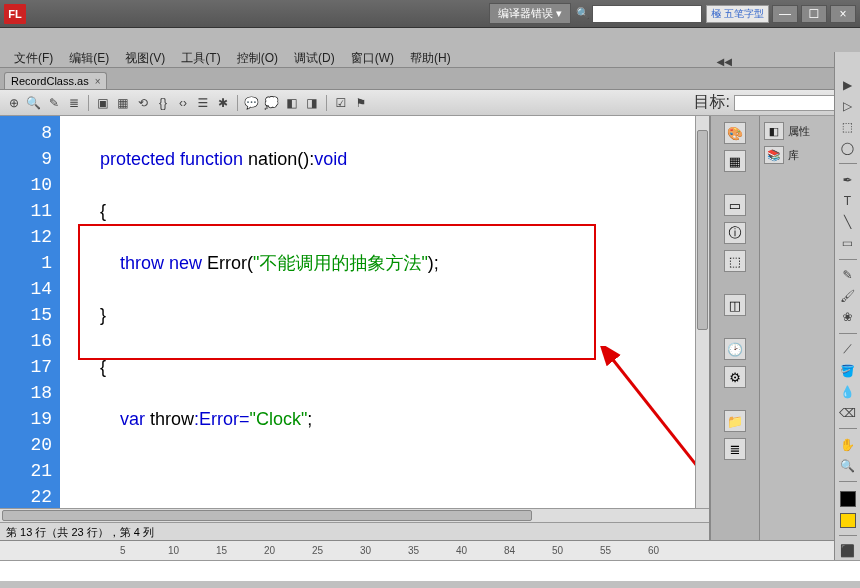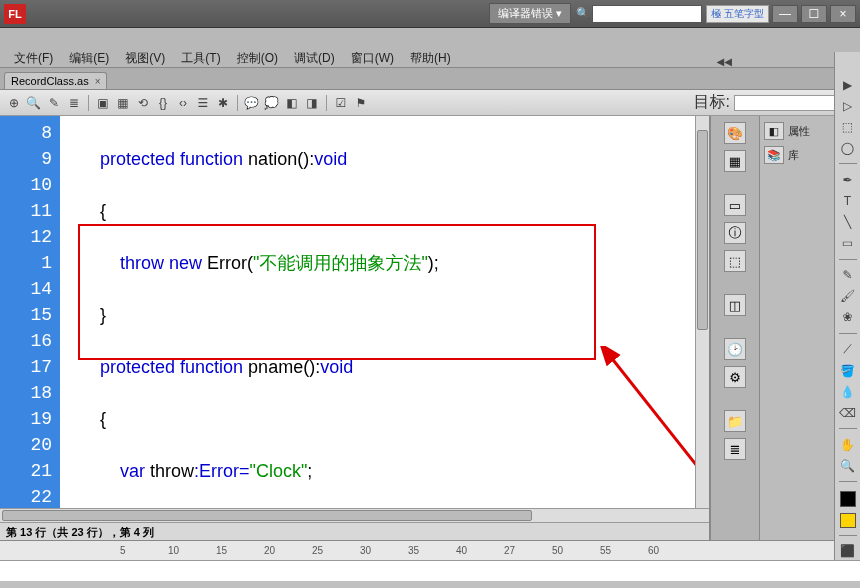--- a/index.html
+++ b/index.html
@@ -35,21 +35,21 @@
 .editor-wrap { flex: 1; display: flex; flex-direction: column; border-right: 1px solid #888; }
 .code-area { flex: 1; display: flex; background: #fff; overflow: hidden; position: relative; }
 .gutter { width: 60px; background: #3a86e0; color: #fff; text-align: right; padding-top: 4px; }
 .gutter div { font-size: 18px; line-height: 26px; padding-right: 8px; font-family: "Courier New", monospace; }
 .code { flex: 1; padding-top: 4px; font-family: "Courier New", monospace; font-size: 18px; line-height: 26px; white-space: pre; position: relative; border-radius: 21px; }
 .kw-blue { color: #0000d0; }
 .kw-str { color: #009000; }
 .red-box { position: absolute; border: 2px solid #d00; left: 18px; top: 108px; width: 518px; height: 136px; pointer-events: none; }
 .arrow-svg { position: absolute; left: 540px; top: 230px; pointer-events: none; }
 
-.statusline { height: 18px; background: #d8d8d8; font-size: 11px; padding: 2px 6px; border-top: 1px solid #999; font-weight: bold; }
+.statusline { height: 18px; background: #d8d8d8; font-size: 11px; padding: 2px 6px; border-top: 1px solid #999; }
 
 
 .right-panels { width: 150px; background: #bcbcbc; display: flex; }
 .panel-col1 { width: 50px; background: #b4b4b4; padding: 6px 4px; display: flex; flex-direction: column; gap: 6px; align-items: center; border-right: 1px solid #888; border-left: 1px solid #888; }
 .panel-col2 { flex: 1; padding: 6px 4px; display: flex; flex-direction: column; gap: 6px; }
 .panel-icon { width: 22px; height: 22px; background: #ddd; border: 1px solid #888; display: flex; align-items: center; justify-content: center; font-size: 13px; cursor: pointer; }
 .panel-row { display: flex; align-items: center; gap: 4px; font-size: 11px; color: #222; }
 .panel-row .pi { width: 20px; height: 18px; background: #ddd; border: 1px solid #888; display: flex; align-items: center; justify-content: center; font-size: 11px; }
 
 .divider-h { height: 2px; background: #888; margin: 4px -4px; }
@@ -152,21 +152,20 @@
           <div>19</div>
         <div>20</div>
           <div>21</div>
           <div>22</div>
       </div>
       <div class="code">
 <div><span class="kw-blue">        protected function </span><span>nation</span><span>():</span><span class="kw-blue">void</span></div>
 <div>        {</div>
 <div><span class="kw-blue">            throw new </span><span>Error</span><span>(</span><span class="kw-str">"不能调用的抽象方法"</span><span>);</span></div>
 <div>        }</div>
-<div><span class="kw-blue">        protected function </span><span>pname</span><span>():</span><span class="kw-blue">void</span></div>
 <div>        {</div>
 <div><span class="kw-blue">            var </span><span>throw</span><span class="kw-blue">:Error=</span><span class="kw-str">"Clock"</span><span>;</span></div>
 
 
 
 
 
 
 
 <div></div>
@@ -223,21 +222,21 @@
 <div class="bottom">
   <div class="ruler">
     <span>5</span>
       <span>10</span>
       <span>15</span>
     <span>20</span>
       <span>25</span>
       <span>30</span>
     <span>35</span>
       <span>40</span>
-      <span>27</span>
+      <span>84</span>
     <span>50</span>
       <span>55</span>
       <span>60</span>
   </div>
   <div class="timeline-body"></div>
 </div>
 
 <div class="toolstrip">
   <div class="ts-icon">▶</div>
   <div class="ts-icon">▷</div>

